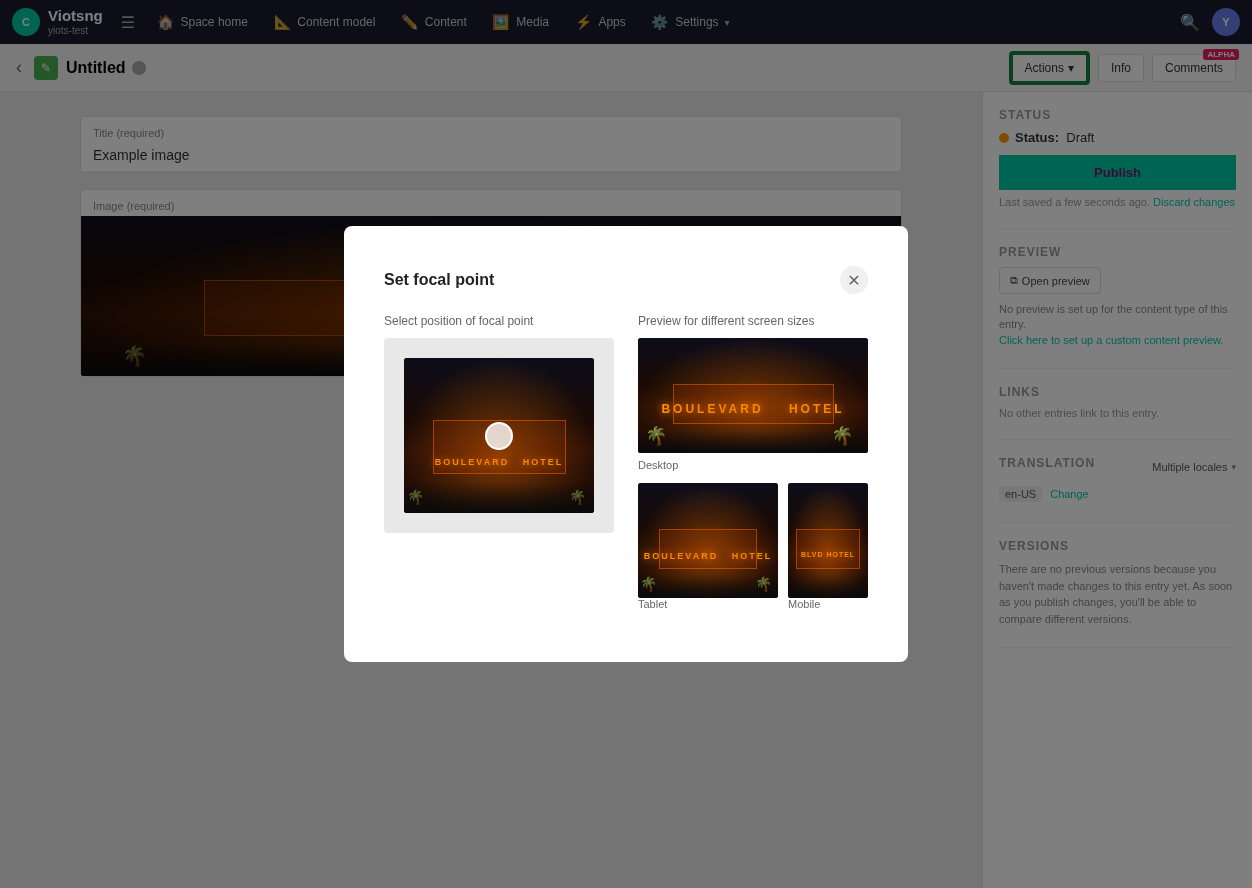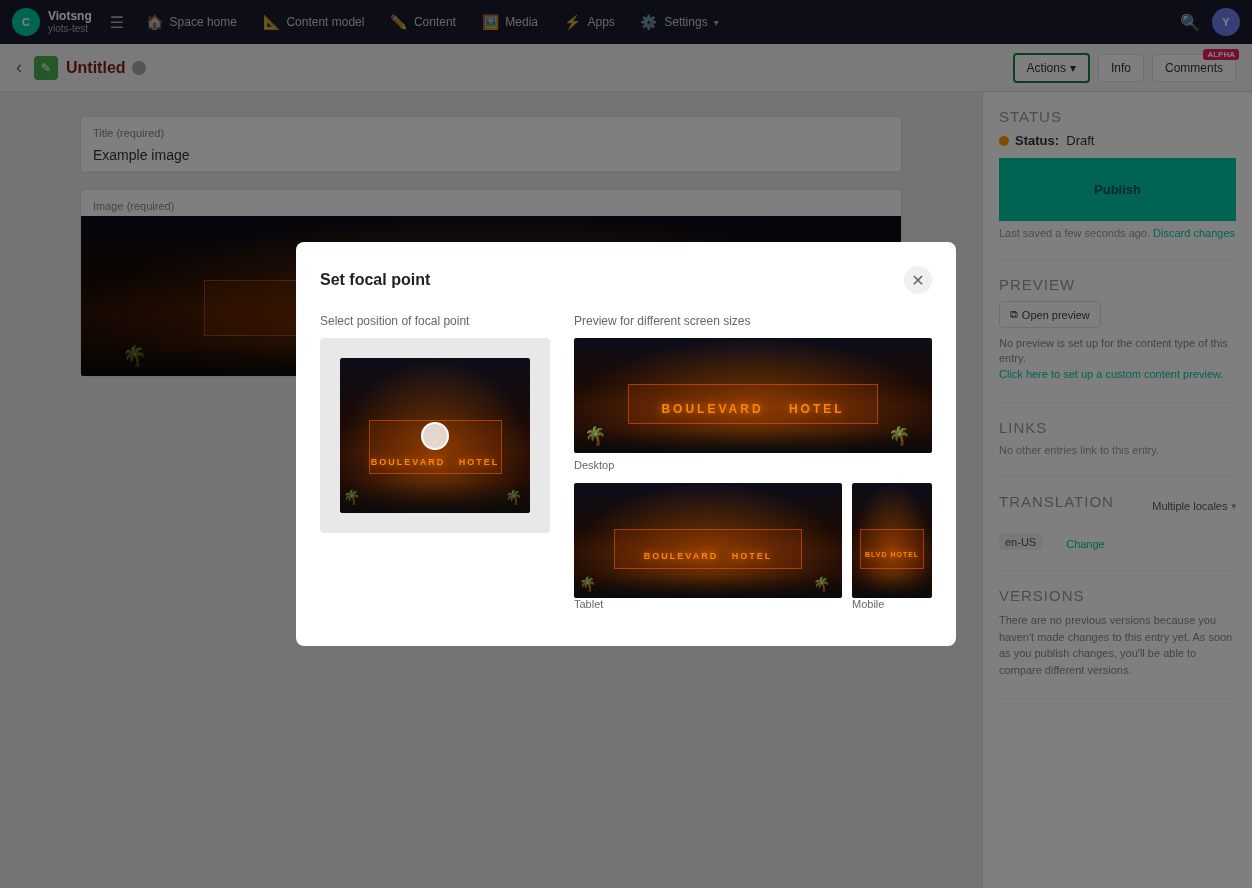--- a/index.html
+++ b/index.html
@@ -22,21 +22,21 @@
       margin-right: 8px;
     }
     .nav-logo-icon {
       width: 28px; height: 28px;
       background: #00c9a7;
       border-radius: 50%;
       display: flex; align-items: center; justify-content: center;
       color: white; font-weight: bold; font-size: 11px;
     }
     .nav-logo-text { color: #ccc; font-size: 11px; line-height: 1.2; }
-    .nav-logo-text .org { color: white; font-weight: 600; font-size: 12px; }
+    .nav-logo-text .org { color: white; font-weight: 600; font-size: 15px; }
     .nav-logo-text .space { color: #aaa; font-size: 10px; }
     .nav-hamburger {
       color: #aaa; cursor: pointer; padding: 6px; font-size: 16px;
     }
     .nav-items { display: flex; align-items: center; gap: 2px; flex: 1; }
     .nav-item {
       color: #ccc; padding: 6px 12px; border-radius: 4px; cursor: pointer;
       display: flex; align-items: center; gap: 6px; font-size: 12px;
     }
     .nav-item .nav-icon { font-size: 14px; opacity: 0.8; }
@@ -64,30 +64,30 @@
     .back-btn {
       color: #666; cursor: pointer; font-size: 18px; margin-right: 12px;
       display: flex; align-items: center;
     }
     .entry-icon {
       width: 24px; height: 24px; background: #4CAF50; border-radius: 4px;
       display: flex; align-items: center; justify-content: center;
       color: white; font-size: 12px; margin-right: 8px;
     }
     .entry-title {
-      font-size: 16px; font-weight: 600; color: #7f1d1d;
+      font-size: 16px; font-weight: 600; color: #000000;
       display: flex; align-items: center; gap: 6px;
     }
     .entry-status-dot {
       width: 14px; height: 14px; border-radius: 50%;
       background: #aaa; display: inline-block;
     }
     .secondary-actions { margin-left: auto; display: flex; gap: 8px; align-items: center; }
     .btn-actions {
-      background: white; border: 2px solid #15803d; border-radius: 4px;
+      background: white; border: 4px solid #15803d; border-radius: 4px;
       padding: 6px 12px; cursor: pointer; font-size: 12px; color: #333;
       display: flex; align-items: center; gap: 4px;
     }
     .btn-info, .btn-comments {
       background: white; border: 1px solid #ddd; border-radius: 4px;
       padding: 6px 12px; cursor: pointer; font-size: 12px; color: #333;
     }
     .btn-comments { position: relative; }
     .alpha-badge {
       position: absolute; top: -6px; right: -4px;
@@ -124,28 +124,28 @@
     .field-label2 { font-size: 11px; color: #888; padding: 10px 12px 4px; }
     .field-image-preview {
       width: 100%; height: 160px;
       background: linear-gradient(135deg, #1a1a2e, #16213e);
       display: flex; align-items: center; justify-content: center;
       overflow: hidden; position: relative;
     }
 
     
     .panel-section { margin-bottom: 20px; }
-    .panel-section-title { font-size: 15px; font-weight: 400; color: #999; letter-spacing: 1px; text-transform: uppercase; margin-bottom: 8px; }
+    .panel-section-title { font-size: 12px; font-weight: 700; color: #999; letter-spacing: 1px; text-transform: uppercase; margin-bottom: 8px; }
     .status-row { display: flex; align-items: center; gap: 6px; margin-bottom: 10px; }
     .status-dot { width: 10px; height: 10px; border-radius: 50%; background: #ff9800; }
     .status-text { font-size: 13px; color: #333; }
     .status-label { font-weight: 600; }
     .btn-publish {
-      background: #00c9a7; color: #0c4a6e; border: none; border-radius: 0;
-      padding: 24px; width: 100%; font-size: 13px; font-weight: 600; cursor: pointer;
+      background: #00c9a7; color: #701a75; border: none; border-radius: 0;
+      padding: 10px; width: 100%; font-size: 13px; font-weight: 600; cursor: pointer;
     }
     .saved-text { font-size: 11px; color: #999; margin-top: 6px; }
     .discard-link { color: #00c9a7; cursor: pointer; }
     .preview-open-btn {
       background: white; border: 1px solid #ddd; border-radius: 4px;
       padding: 6px 10px; font-size: 11px; cursor: pointer; color: #444;
       display: flex; align-items: center; gap: 4px;
     }
     .preview-text { font-size: 11px; color: #888; margin-top: 8px; line-height: 1.4; }
     .click-link { color: #00c9a7; cursor: pointer; }
@@ -162,22 +162,22 @@
     .versions-text { font-size: 11px; color: #888; line-height: 1.5; }
     .users-text { font-size: 11px; color: #888; }
 
     
     .modal-overlay {
       position: fixed; top: 0; left: 0; right: 0; bottom: 0;
       background: rgba(0,0,0,0.5); z-index: 200;
       display: flex; align-items: center; justify-content: center;
     }
     .modal {
-      background: white; border-radius: 8px; width: 660px; max-width: 95vw;
-      padding: 24px; position: relative; max-height: 90vh; overflow-y: auto;
+      background: white; border-radius: 8px; width: 564px; max-width: 95vw;
+      padding: 40px; position: relative; max-height: 90vh; overflow-y: auto;
     }
     .modal-header { display: flex; justify-content: space-between; align-items: center; margin-bottom: 20px; }
     .modal-title { font-size: 16px; font-weight: 600; color: #222; }
     .modal-close {
       width: 28px; height: 28px; border-radius: 50%;
       background: #f0f0f0; border: none; cursor: pointer;
       display: flex; align-items: center; justify-content: center;
       font-size: 16px; color: #666;
     }
     .modal-body { display: flex; gap: 24px; }
@@ -405,21 +405,21 @@
     <hr class="panel-divider">
 
     <div class="panel-section">
       <div class="translation-row">
         <div class="panel-section-title">TRANSLATION</div>
         <div class="multiple-locales">
           <span>Multiple locales</span>
           <span class="chevron">▾</span>
         </div>
       </div>
-      <div style="display:flex;align-items:flex-end;gap:24px;margin-top:16px;">
+      <div style="display:flex;align-items:center;gap:8px;margin-top:8px;">
         <div class="locale-badge">
           <span>en-US</span>
         </div>
         <span class="change-link">Change</span>
       </div>
     </div>
 
     <hr class="panel-divider">
 
     <div class="panel-section">

